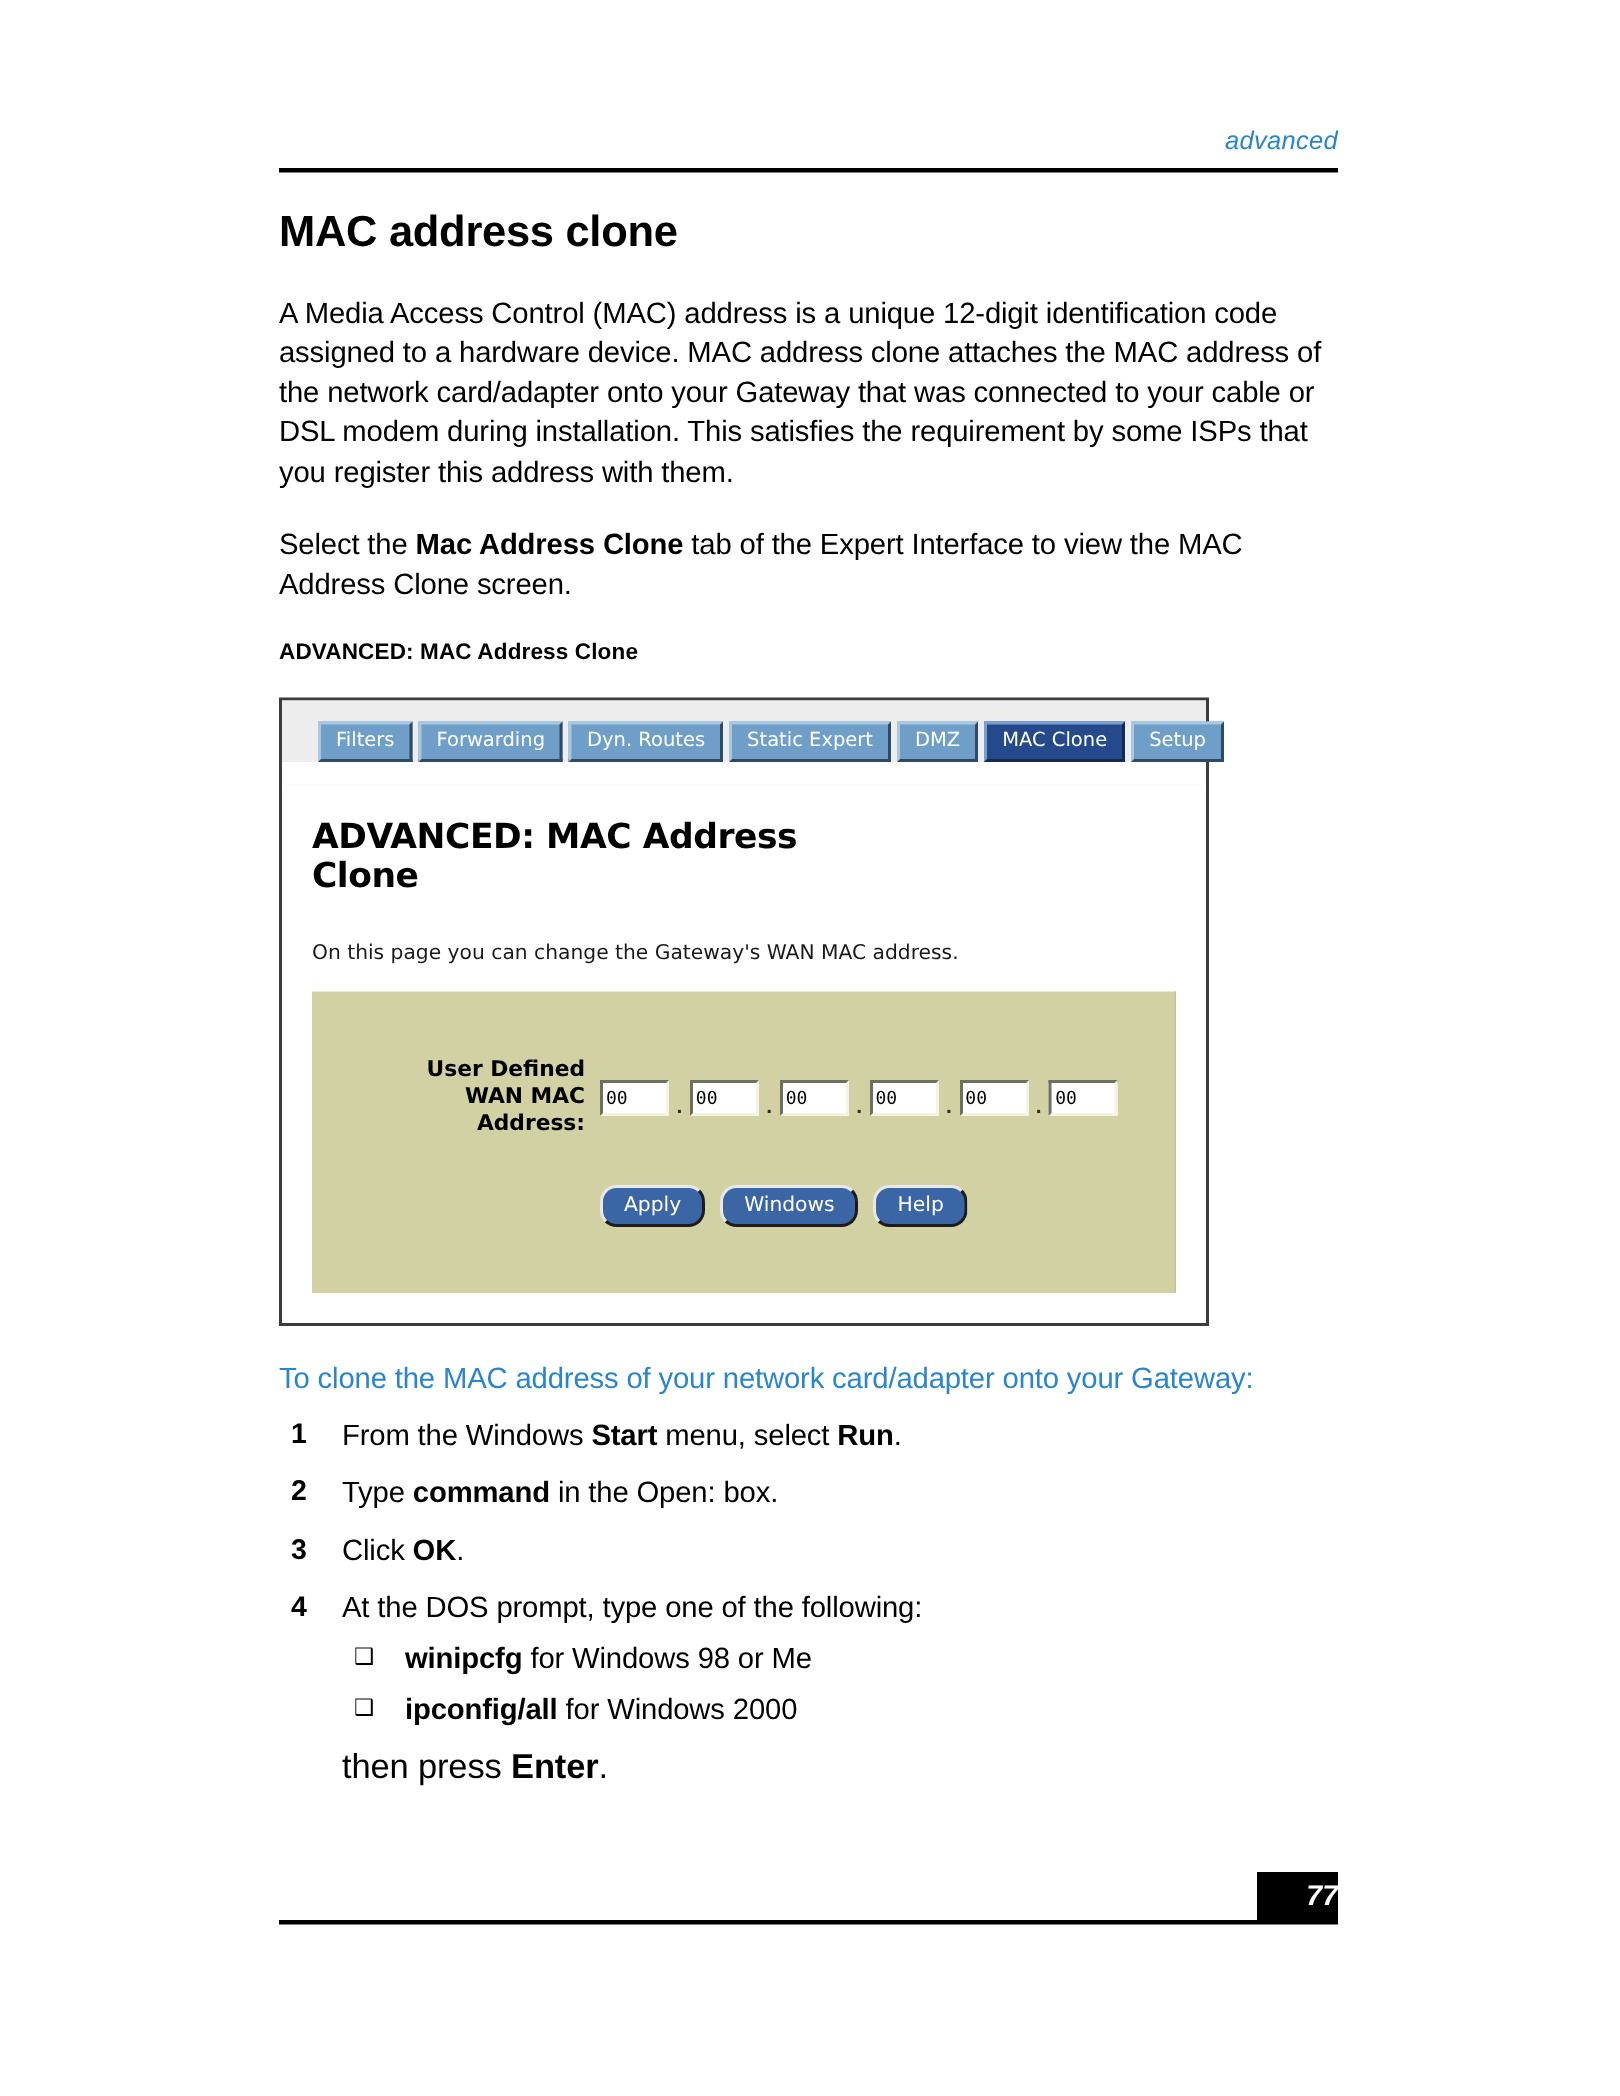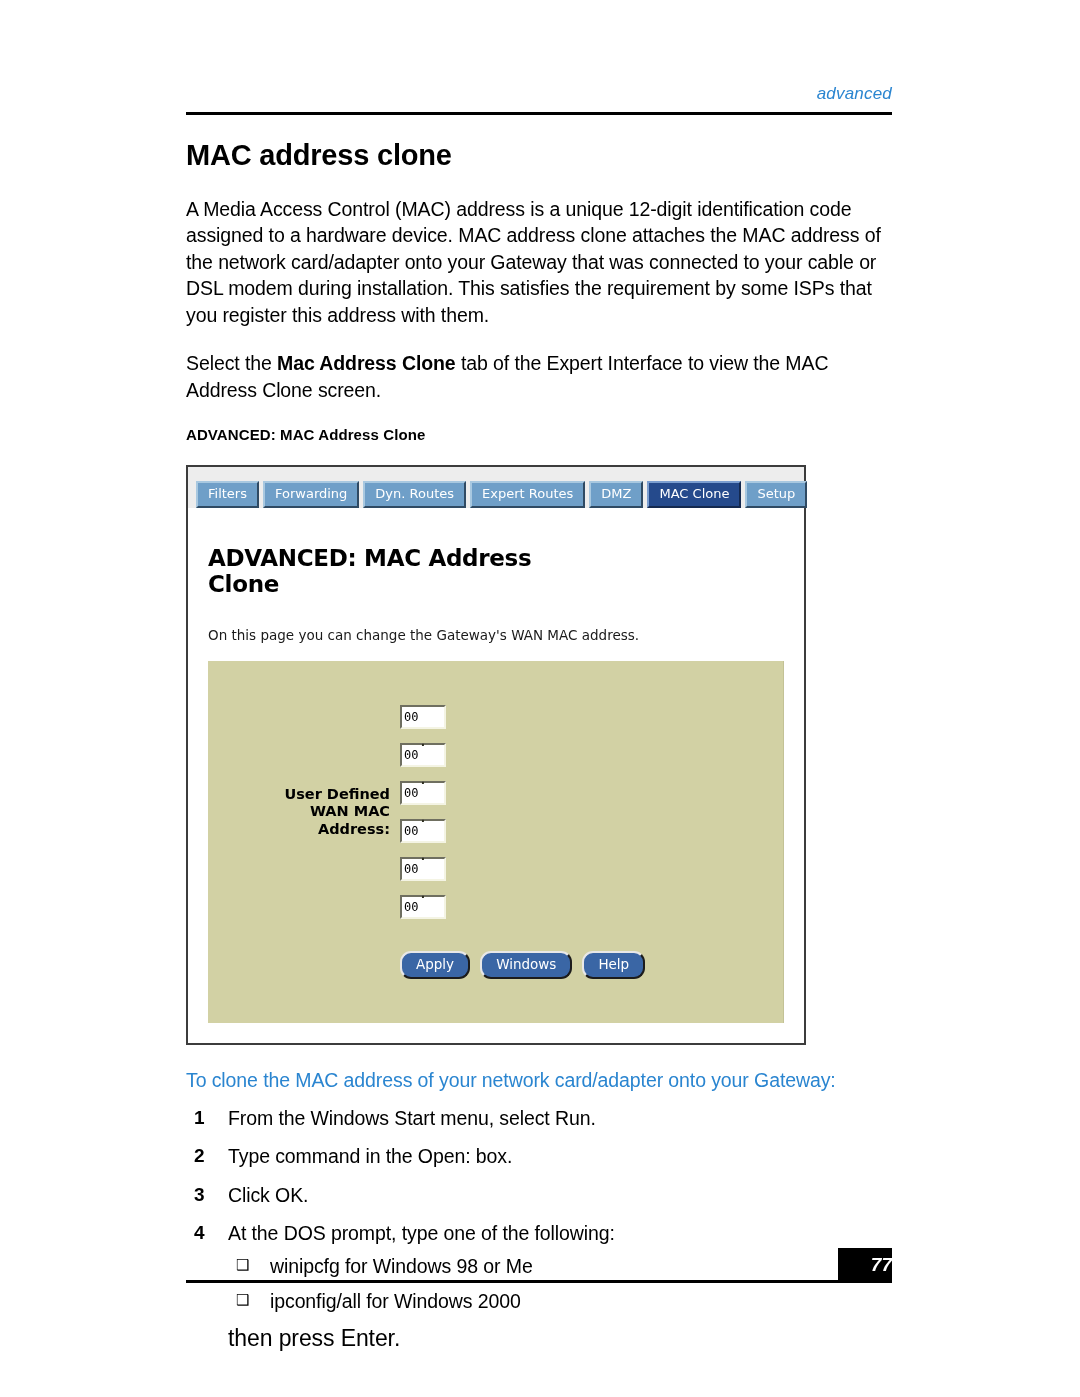--- a/index.html
+++ b/index.html
@@ -91,21 +91,21 @@
   }
   .shot-tabbar {
     background: #ededed;
     padding: 14px 0 0 0;
     border-bottom: 1px solid #ffffff;
     position: relative;
   }
   .tabs-row {
     display: flex;
     align-items: flex-end;
-    padding-left: 8px;
+    padding-left: 24px;
     gap: 4px;
     text-align: right;
   }
   .tab {
     font-size: 13px;
     color: #ffffff;
     padding: 3px 10px 4px 10px;
     background: #6f9fc8;
     border-top: 2px solid #a8c8e0;
     border-left: 2px solid #a8c8e0;
@@ -163,21 +163,20 @@
     font-weight: bold;
     text-align: right;
     line-height: 1.22;
     font-family: "DejaVu Sans", sans-serif;
     width: 132px;
     margin-right: 10px;
   }
   .octets {
     display: flex;
     align-items: center;
-    flex-direction: column;
   }
   .octet-input {
     width: 40px;
     height: 20px;
     background: #ffffff;
     border-top: 2px solid #6f6f60;
     border-left: 2px solid #6f6f60;
     border-right: 2px solid #f4f4e4;
     border-bottom: 2px solid #f4f4e4;
     font-size: 12px;
@@ -238,21 +237,21 @@
     line-height: 1.3;
     letter-spacing: -0.1px;
   }
   ol.steps > li .num {
     position: absolute;
     left: 8px;
     top: 0;
     font-weight: bold;
     font-size: 19px;
   }
-  ol.steps b { font-weight: normal; }
+  ol.steps b { font-weight: bold; }
 
   ul.sublist {
     margin: 8px 0 4px 0;
     padding: 0;
     list-style: none;
   }
   ul.sublist > li {
     position: relative;
     padding-left: 42px;
     margin-bottom: 9px;
@@ -325,21 +324,21 @@
 
     <div class="figure-caption">ADVANCED: MAC Address Clone</div>
 
     <div class="shot-frame">
 
       <div class="shot-tabbar">
         <div class="tabs-row">
           <div class="tab">Filters</div>
           <div class="tab">Forwarding</div>
           <div class="tab">Dyn. Routes</div>
-          <div class="tab">Expert Routes</div>
+          <div class="tab">Static Expert</div>
           <div class="tab">DMZ</div>
           <div class="tab active">MAC Clone</div>
           <div class="tab">Setup</div>
         </div>
         <div class="tabbar-underline"></div>
       </div>
 
       <div class="shot-body">
         <div class="shot-heading">ADVANCED: MAC Address Clone</div>
         <div class="shot-desc">On this page you can change the Gateway's WAN MAC address.</div>

